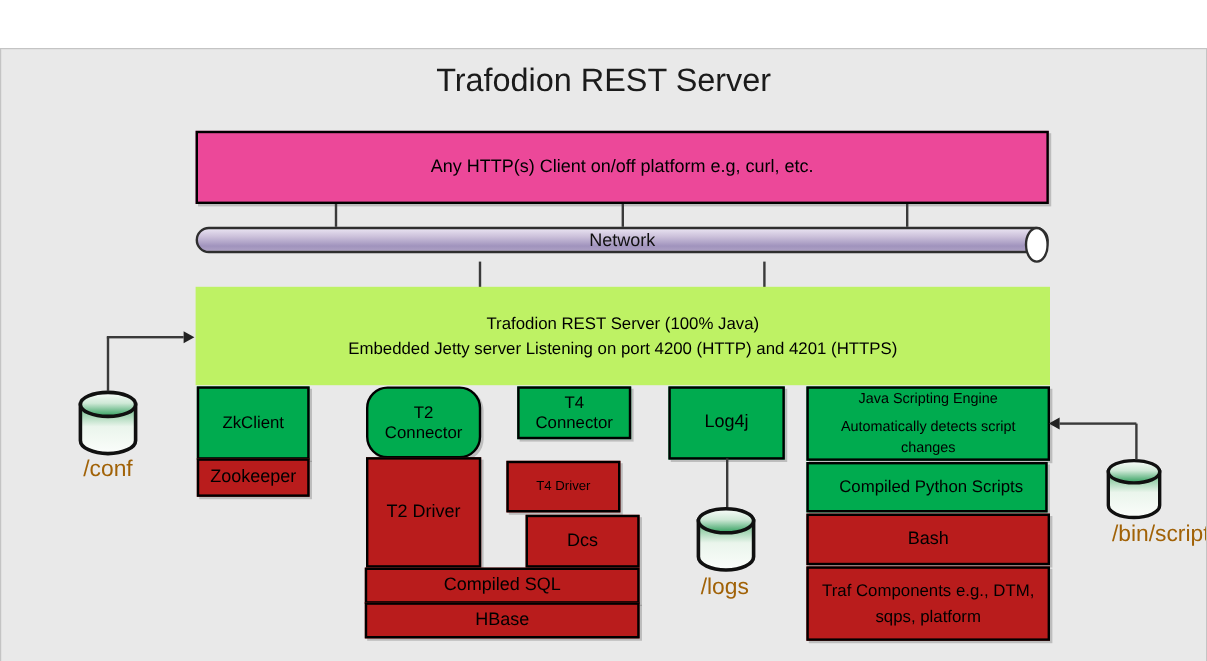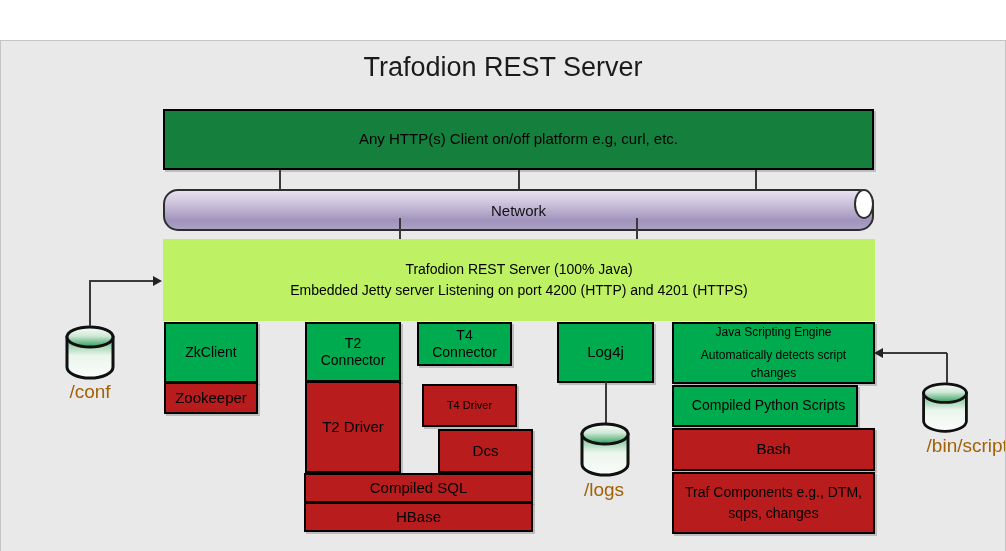--- a/index.html
+++ b/index.html
@@ -15,28 +15,28 @@
     font-size:27px; color:#1b1b1b;
   }
   .box {
     position:absolute; box-sizing:border-box;
     border:2px solid #000; display:flex; flex-direction:column;
     align-items:center; justify-content:center; text-align:center;
     font-size:14px; line-height:1.25; color:#000;
     box-shadow:2px 2px 0 rgba(110,110,110,0.35);
     padding:0 4px;
   }
-  .blue   { background:#15803d; }
+  .blue   { background:#ec4899; }
   .green  { background:#00AB4F; }
   .yellow { background:#b91c1c; }
 
   .client-box { left:162px; top:68px;  width:711px; height:61px; font-size:15px; }
 
   .network {
-    position:absolute; left:162px; top:148px; width:711px; height:42px;
+    position:absolute; left:162px; top:148px; width:711px; height:22px;
     box-sizing:border-box; border:2px solid #2e2e2e; border-radius:15px;
     background:linear-gradient(180deg,#E7E1F0 0%,#CCC2DB 30%,#A android 0%);
     background:linear-gradient(180deg,#E7E1F0 0%,#CBC0DA 35%,#A093BD 78%,#ACA0C4 100%);
     display:flex; align-items:center; justify-content:center;
     font-size:15px; color:#111;
   }
   .network-cap {
     position:absolute; right:-2px; top:-2px; width:20px; height:30px;
     box-sizing:border-box; border:2px solid #2e2e2e; border-radius:50%;
     background:#fff;
@@ -45,30 +45,30 @@
 
   .rest-box {
     position:absolute; left:162px; top:198px; width:712px; height:82px;
     background:#bef264; display:flex; flex-direction:column;
     align-items:center; justify-content:center; text-align:center;
     font-size:14px; line-height:1.5; color:#000;
   }
 
   .b-zkclient  { left:163px; top:281px; width:94px;  height:61px; }
   .b-zookeeper { left:163px; top:341px; width:94px;  height:32px; font-size:15px; }
-  .b-t2con     { left:304px; top:281px; width:96px;  height:60px; }
+  .b-t2con     { left:304px; top:281px; width:96px;  height:60px;border-radius:18px; }
   .b-t2drv     { left:304px; top:340px; width:96px;  height:92px; font-size:15px; }
-  .b-t4con     { left:416px; top:281px; width:95px;  height:44px; }
+  .b-t4con     { left:430px; top:281px; width:95px;  height:44px; }
   .b-t4drv     { left:421px; top:343px; width:95px;  height:43px; font-size:11px; }
   .b-dcs       { left:437px; top:388px; width:95px;  height:44px; font-size:15px; }
   .b-sql       { left:303px; top:432px; width:229px; height:30px; font-size:15px; }
   .b-hbase     { left:303px; top:461px; width:229px; height:30px; font-size:15px; }
   .b-log4j     { left:556px; top:281px; width:97px;  height:61px; font-size:15px; }
   .b-jse       { left:671px; top:281px; width:203px; height:62px; font-size:12px; line-height:1.45;justify-content:space-between; }
-  .b-python    { left:671px; top:344px; width:186px; height:42px;padding-left:11px; }
+  .b-python    { left:671px; top:344px; width:201px; height:42px;padding-left:11px; }
   .b-bash      { left:671px; top:387px; width:203px; height:43px; font-size:15px; }
   .b-trafcomp  { left:671px; top:431px; width:203px; height:62px; line-height:1.5; }
 
   .vline { position:absolute; width:1.5px; background:#3a3a3a; }
   .hline { position:absolute; height:1.5px; background:#3a3a3a; }
   .arrow-right {
     position:absolute; width:0; height:0;
     border-top:5px solid transparent; border-bottom:5px solid transparent;
     border-left:9px solid #222;
   }
@@ -151,21 +151,21 @@
     <div>Java Scripting Engine</div>
     <div>Automatically detects script changes</div>
   </div>
   <div class="box green b-python">
     <span>Compiled Python Scripts</span>
   </div>
   <div class="box yellow b-bash">
     <span>Bash</span>
   </div>
   <div class="box yellow b-trafcomp">
-    <span>Traf Components e.g., DTM, sqps, changes</span>
+    <span>Traf Components e.g., DTM, sqps, platform</span>
   </div>
 
   <svg class="cyl" style="left:62px; top:283px;" width="54" height="58" viewBox="0 0 54 58">
     <defs>
       <linearGradient id="capG1" x1="0" y1="0" x2="0" y2="1">
         <stop offset="0%" stop-color="#FBFDFB"></stop>
           <stop offset="45%" stop-color="#CFE9D7"></stop>
           <stop offset="100%" stop-color="#2F9E5C"></stop>
       </linearGradient>
       <linearGradient id="bodG1" x1="0" y1="0" x2="0" y2="1">

